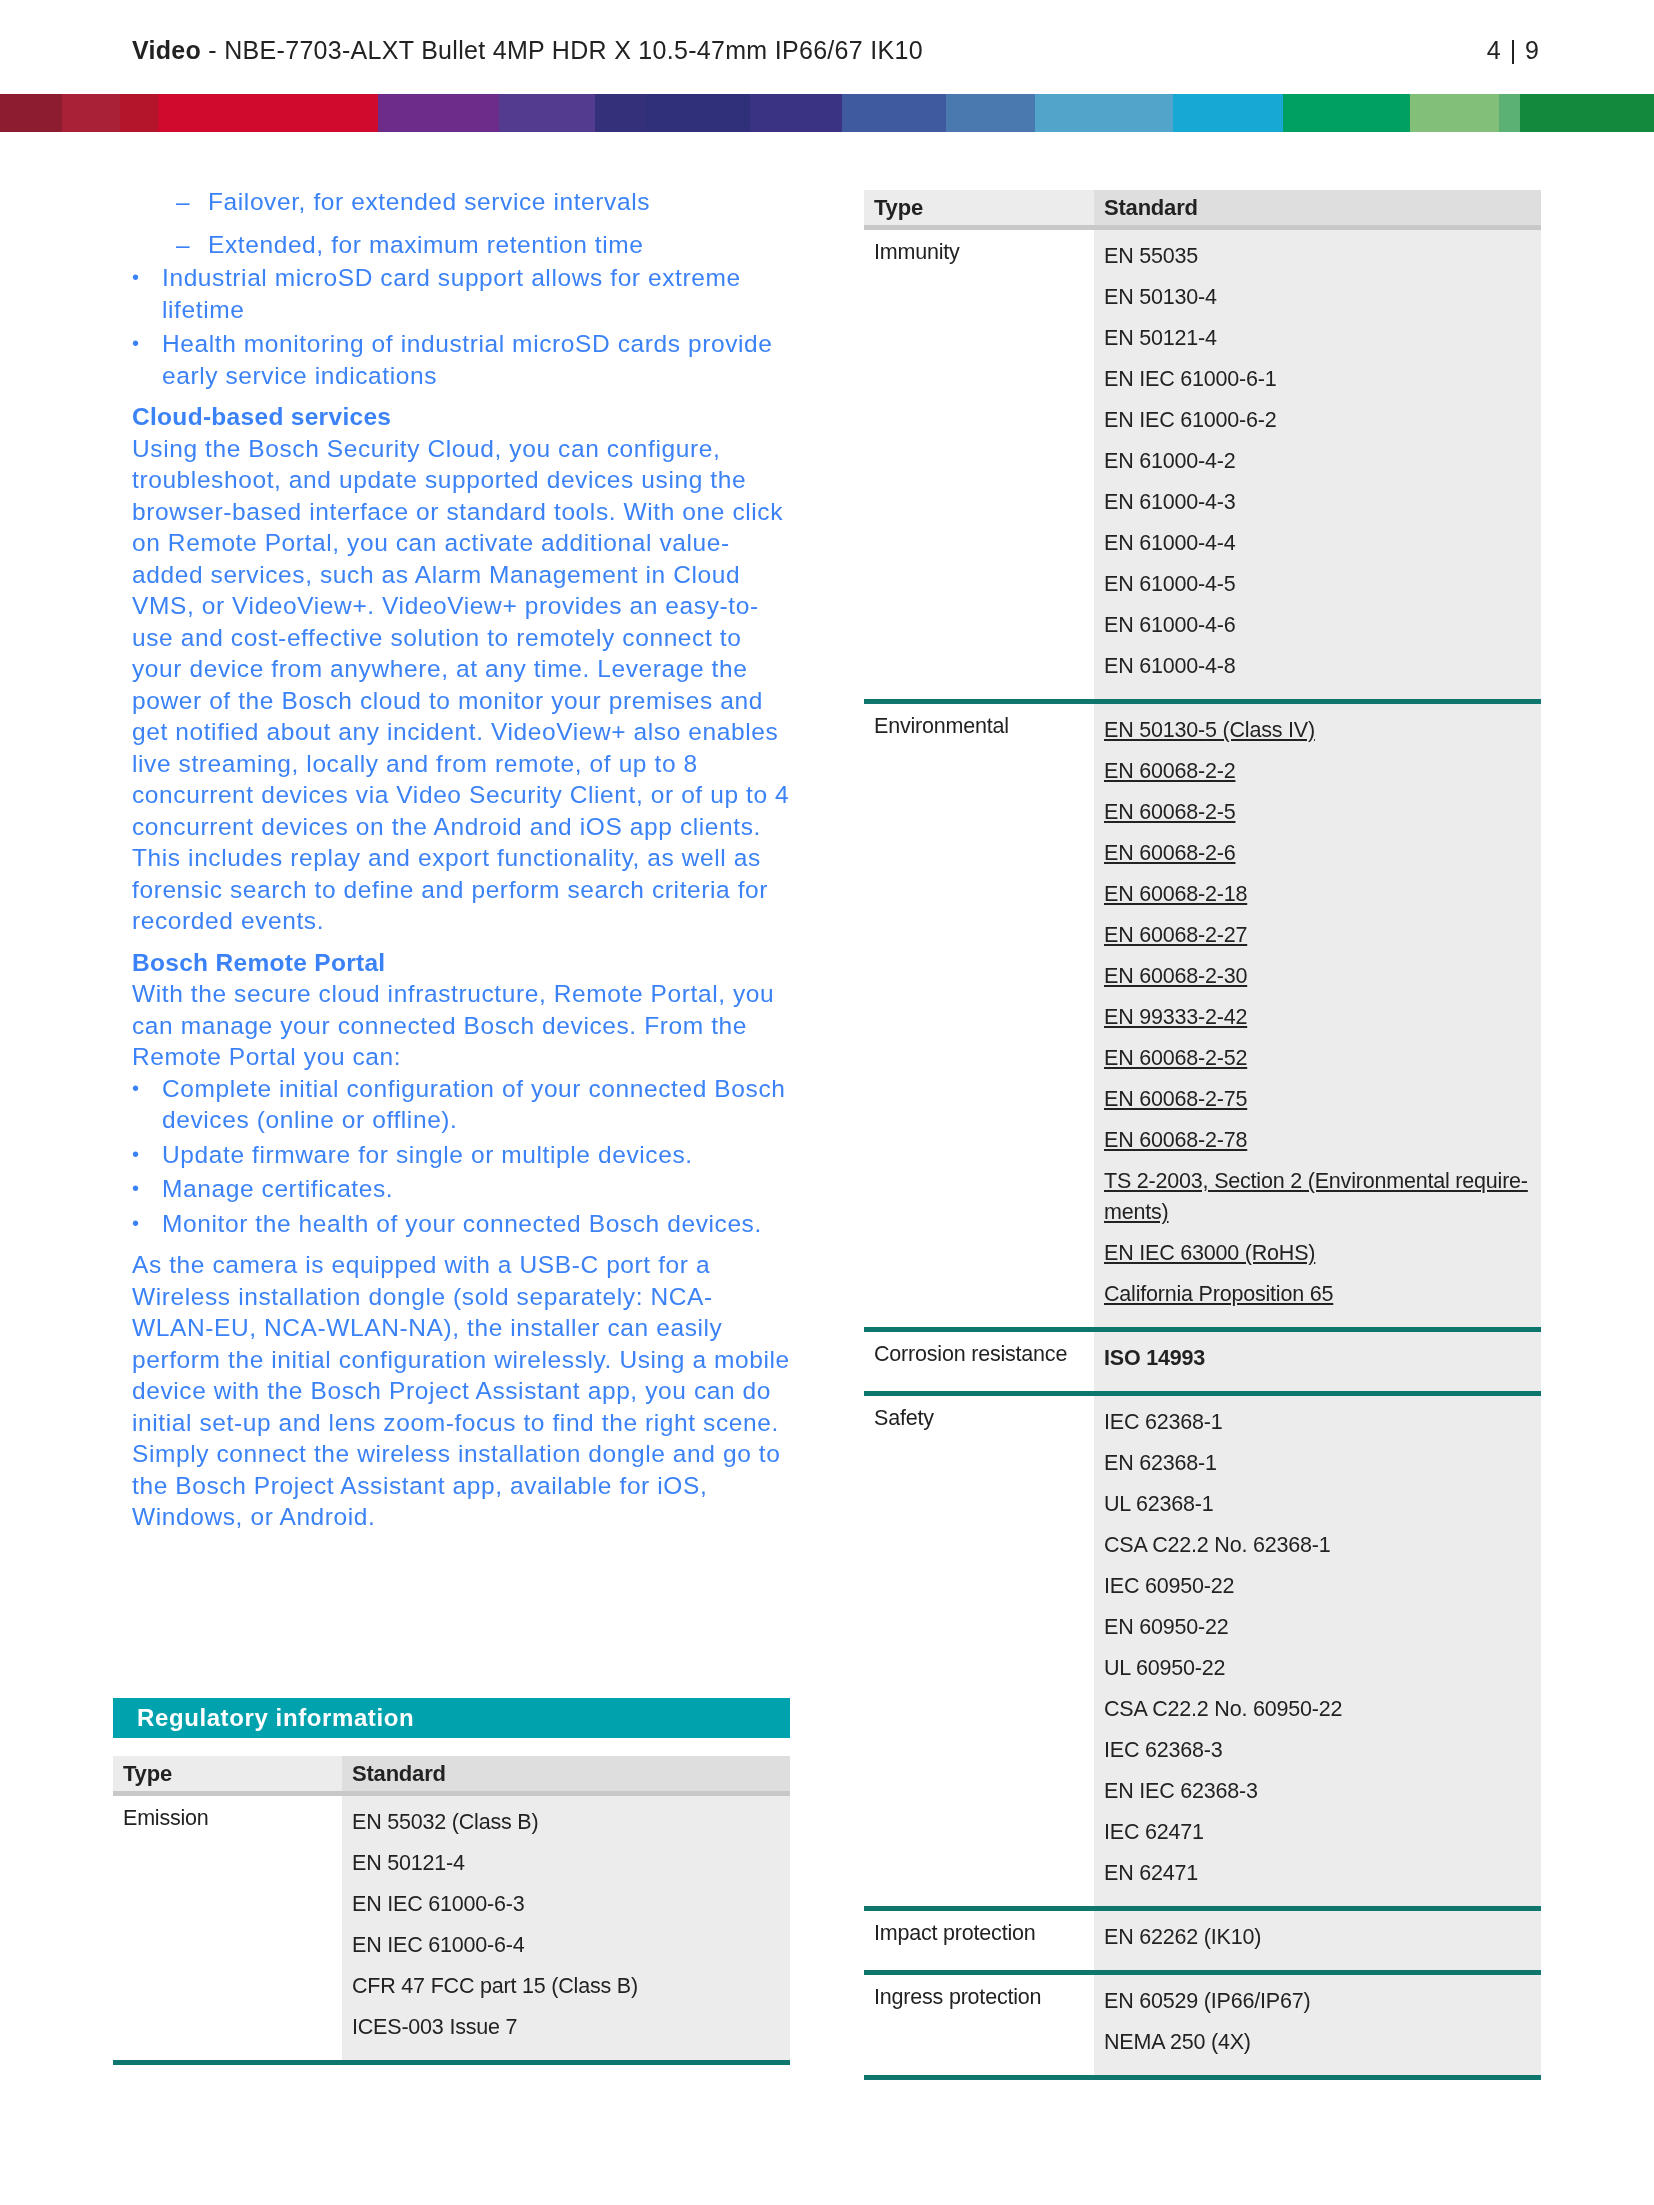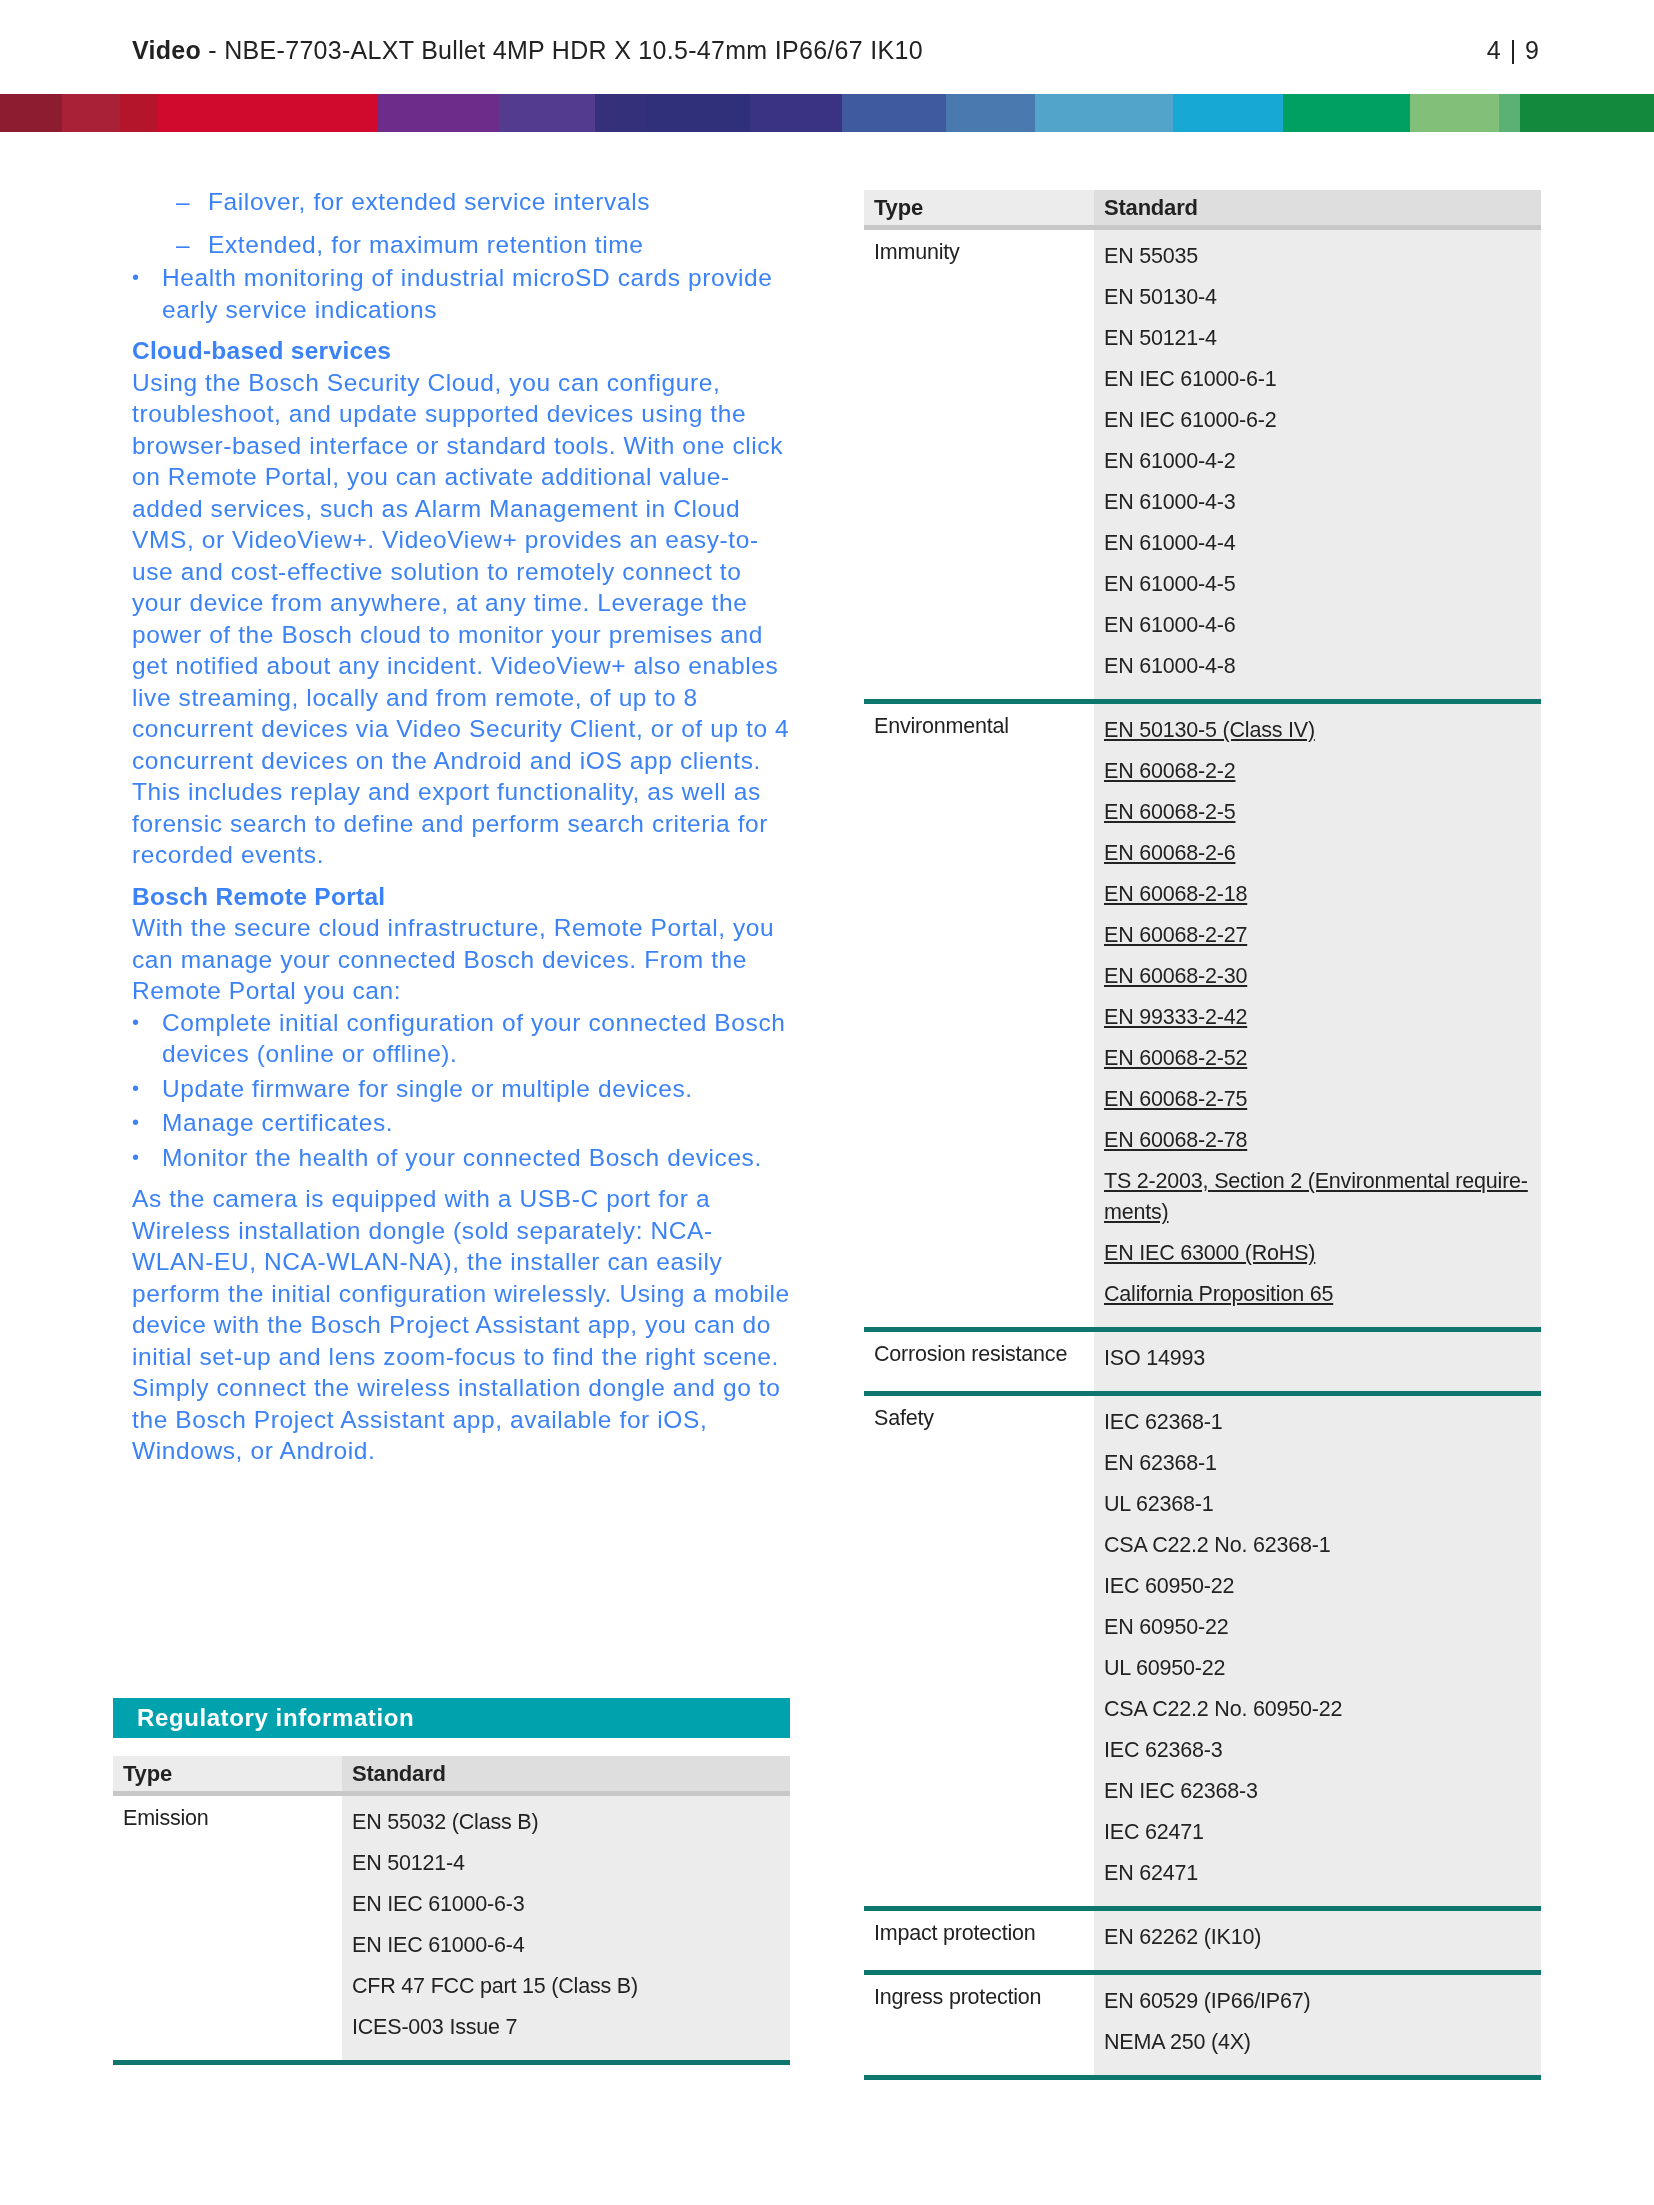--- a/index.html
+++ b/index.html
@@ -67,20 +67,21 @@
     <div style="background: rgb(23, 169, 211); width: 110.037px;"></div>
     <div style="background: rgb(0, 160, 99); width: 127.231px;"></div>
     <div style="background: rgb(130, 191, 120); width: 89.4054px;"></div>
     <div style="background: rgb(91, 177, 115); width: 20.632px;"></div>
     <div style="background: rgb(18, 137, 60); width: 134.108px;"></div>
   </div>
 
 <div class="left">
   <div class="dash">Failover, for extended service intervals</div>
   <div class="dash" style="margin-bottom:2px">Extended, for maximum retention time</div>
+  <div class="bul g">Industrial microSD card support allows for extreme lifetime</div>
   <div class="bul g">Health monitoring of industrial microSD cards provide early service indications</div>
 
   <div class="sec">
     <h3>Cloud-based services</h3>
     <p>Using the Bosch Security Cloud, you can configure, troubleshoot, and update supported devices using the browser-based interface or standard tools. With one click on Remote Portal, you can activate additional value-added services, such as Alarm Management in Cloud VMS, or VideoView+. VideoView+ provides an easy-to-use and cost-effective solution to remotely connect to your device from anywhere, at any time. Leverage the power of the Bosch cloud to monitor your premises and get notified about any incident. VideoView+ also enables live streaming, locally and from remote, of up to 8 concurrent devices via Video Security Client, or of up to 4 concurrent devices on the Android and iOS app clients. This includes replay and export functionality, as well as forensic search to define and perform search criteria for recorded events.</p>
   </div>
 
   <div class="sec">
     <h3>Bosch Remote Portal</h3>
     <p>With the secure cloud infrastructure, Remote Portal, you can manage your connected Bosch devices. From the Remote Portal you can:</p>
@@ -150,21 +151,21 @@
         <div>EN 60068-2-52</div>
         <div>EN 60068-2-75</div>
         <div>EN 60068-2-78</div>
         <div style="line-height: 31px; padding: 5px 0px;">TS 2-2003, Section 2 (Environmental require-ments)</div>
         <div>EN IEC 63000 (RoHS)</div>
         <div>California Proposition 65</div>
       </div>
     </div>
     <div class="row">
       <div class="cType" style="width: 230px;">Corrosion resistance</div>
-      <div class="cStd" style="flex: 1 1 0%;">
+      <div class="cStd" style="flex: 1 1 0%; font-weight: bold;">
         <div>ISO 14993</div>
       </div>
     </div>
     <div class="row">
       <div class="cType" style="width: 230px;">Safety</div>
       <div class="cStd" style="flex: 1 1 0%;">
         <div>IEC 62368-1</div>
         <div>EN 62368-1</div>
         <div>UL 62368-1</div>
         <div>CSA C22.2 No. 62368-1</div>

